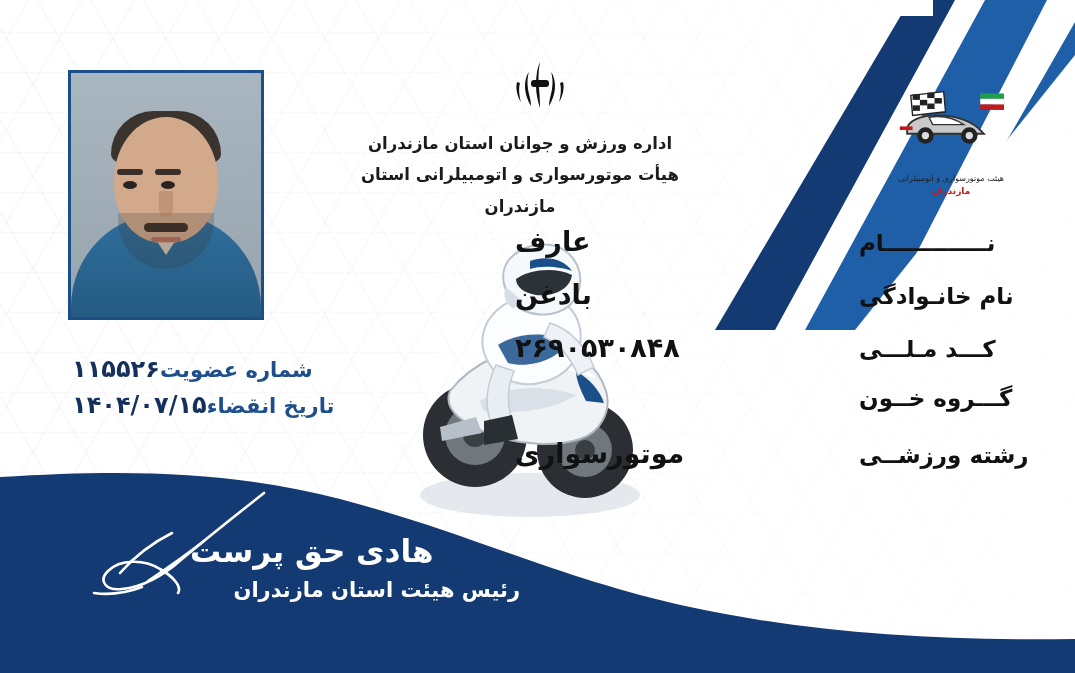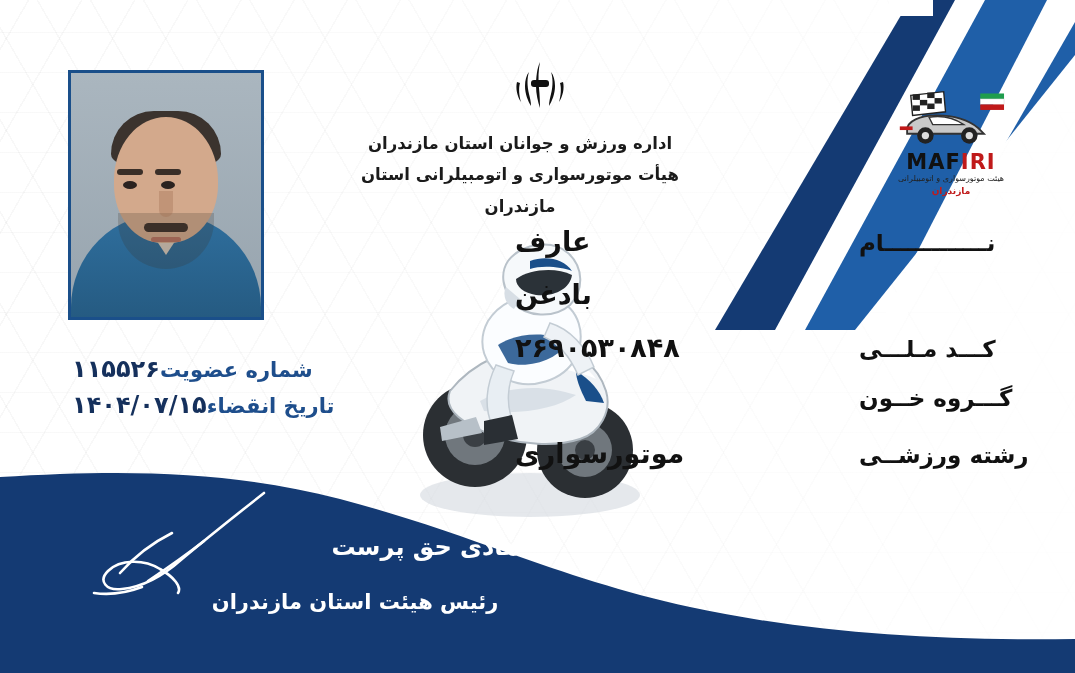--- a/index.html
+++ b/index.html
@@ -160,25 +160,25 @@
     position: absolute; left: 60px; top: 355px; width: 310px; z-index: 9;
     direction: rtl; text-align: left;
   }
   .meta-row { display: flex; align-items: baseline; justify-content: flex-end; margin-bottom: 8px; }
   .meta-label { font-size: 21px; font-weight: 700; color: #1e4e8c; white-space: nowrap; }
   .meta-value { font-size: 24px; font-weight: 800; color: #15305c; margin-left: 12px; white-space: nowrap; }
 
   
   .sig-name {
     position: absolute; left: 190px; top: 533px; width: 330px; z-index: 12;
-    text-align: right; color: #ffffff; font-size: 24px; font-weight: 800; direction: rtl;
+    text-align: left; color: #ffffff; font-size: 31px; font-weight: 800; direction: rtl;
   }
   .sig-title {
-    position: absolute; left: 190px; top: 590px; width: 330px; z-index: 12;
-    text-align: center; color: #ffffff; font-size: 21px; font-weight: 700; direction: rtl;
+    position: absolute; left: 190px; top: 578px; width: 330px; z-index: 12;
+    text-align: right; color: #ffffff; font-size: 21px; font-weight: 700; direction: rtl;
   }
   .sig-mark { position: absolute; left: 86px; top: 485px; width: 190px; height: 120px; z-index: 12; }
 
   
   .top-notch { position: absolute; right: 142px; top: 0; width: 44px; height: 16px; background: #ffffff; z-index: 7; }
 </style>
 </head>
 <body>
 
 <div id="card">
@@ -247,23 +247,20 @@
             <rect x="46" y="11" width="8" height="6"></rect>
           <rect x="22" y="19" width="8" height="6"></rect>
             <rect x="38" y="17" width="8" height="6"></rect>
         </g>
         <rect x="96" y="6" width="26" height="6" fill="#1f9d4d"></rect>
         <rect x="96" y="12" width="26" height="6" fill="#ffffff" stroke="#ccc" stroke-width="0.5"></rect>
         <rect x="96" y="18" width="26" height="6" fill="#c01a1a"></rect>
         <path d="M8,44 L22,44" stroke="#c01a1a" stroke-width="4"></path>
       </g>
     </svg>
-    <div class="fed-name">
-      <span>MAF</span><span style="color:#c01a1a">IRI</span>
-    </div>
     <div class="fed-sub1">هیئت موتورسواری و اتومبیلرانی</div>
     <div class="fed-sub2">مازندران</div>
   </div>
 
   <svg class="moto" viewBox="0 0 280 330">
     <g>
       <ellipse cx="150" cy="300" rx="110" ry="22" fill="#cfd6dd" opacity="0.55"></ellipse>
 
       <circle cx="95" cy="240" r="52" fill="#2b2f33"></circle>
       <circle cx="95" cy="240" r="30" fill="#70777d"></circle>
@@ -295,20 +292,21 @@
       <path d="M126,92 C122,100 126,110 134,114 L140,104 Z" fill="#d7dee5"></path>
     </g>
   </svg>
 
   <div class="fields">
     <div class="field-row">
       <div class="field-label">نـــــــــــــام</div>
       <div class="field-value">عارف</div>
     </div>
     <div class="field-row">
+      <div class="field-label">نام خانـوادگی</div>
       <div class="field-value">بادغن</div>
     </div>
     <div class="field-row">
       <div class="field-label">کـــد مـلـــی</div>
       <div class="field-value ltrnum">۲۶۹۰۵۳۰۸۴۸</div>
     </div>
     <div class="field-row">
       <div class="field-label">گـــروه خــون</div>
     </div>
     <div class="field-row">

